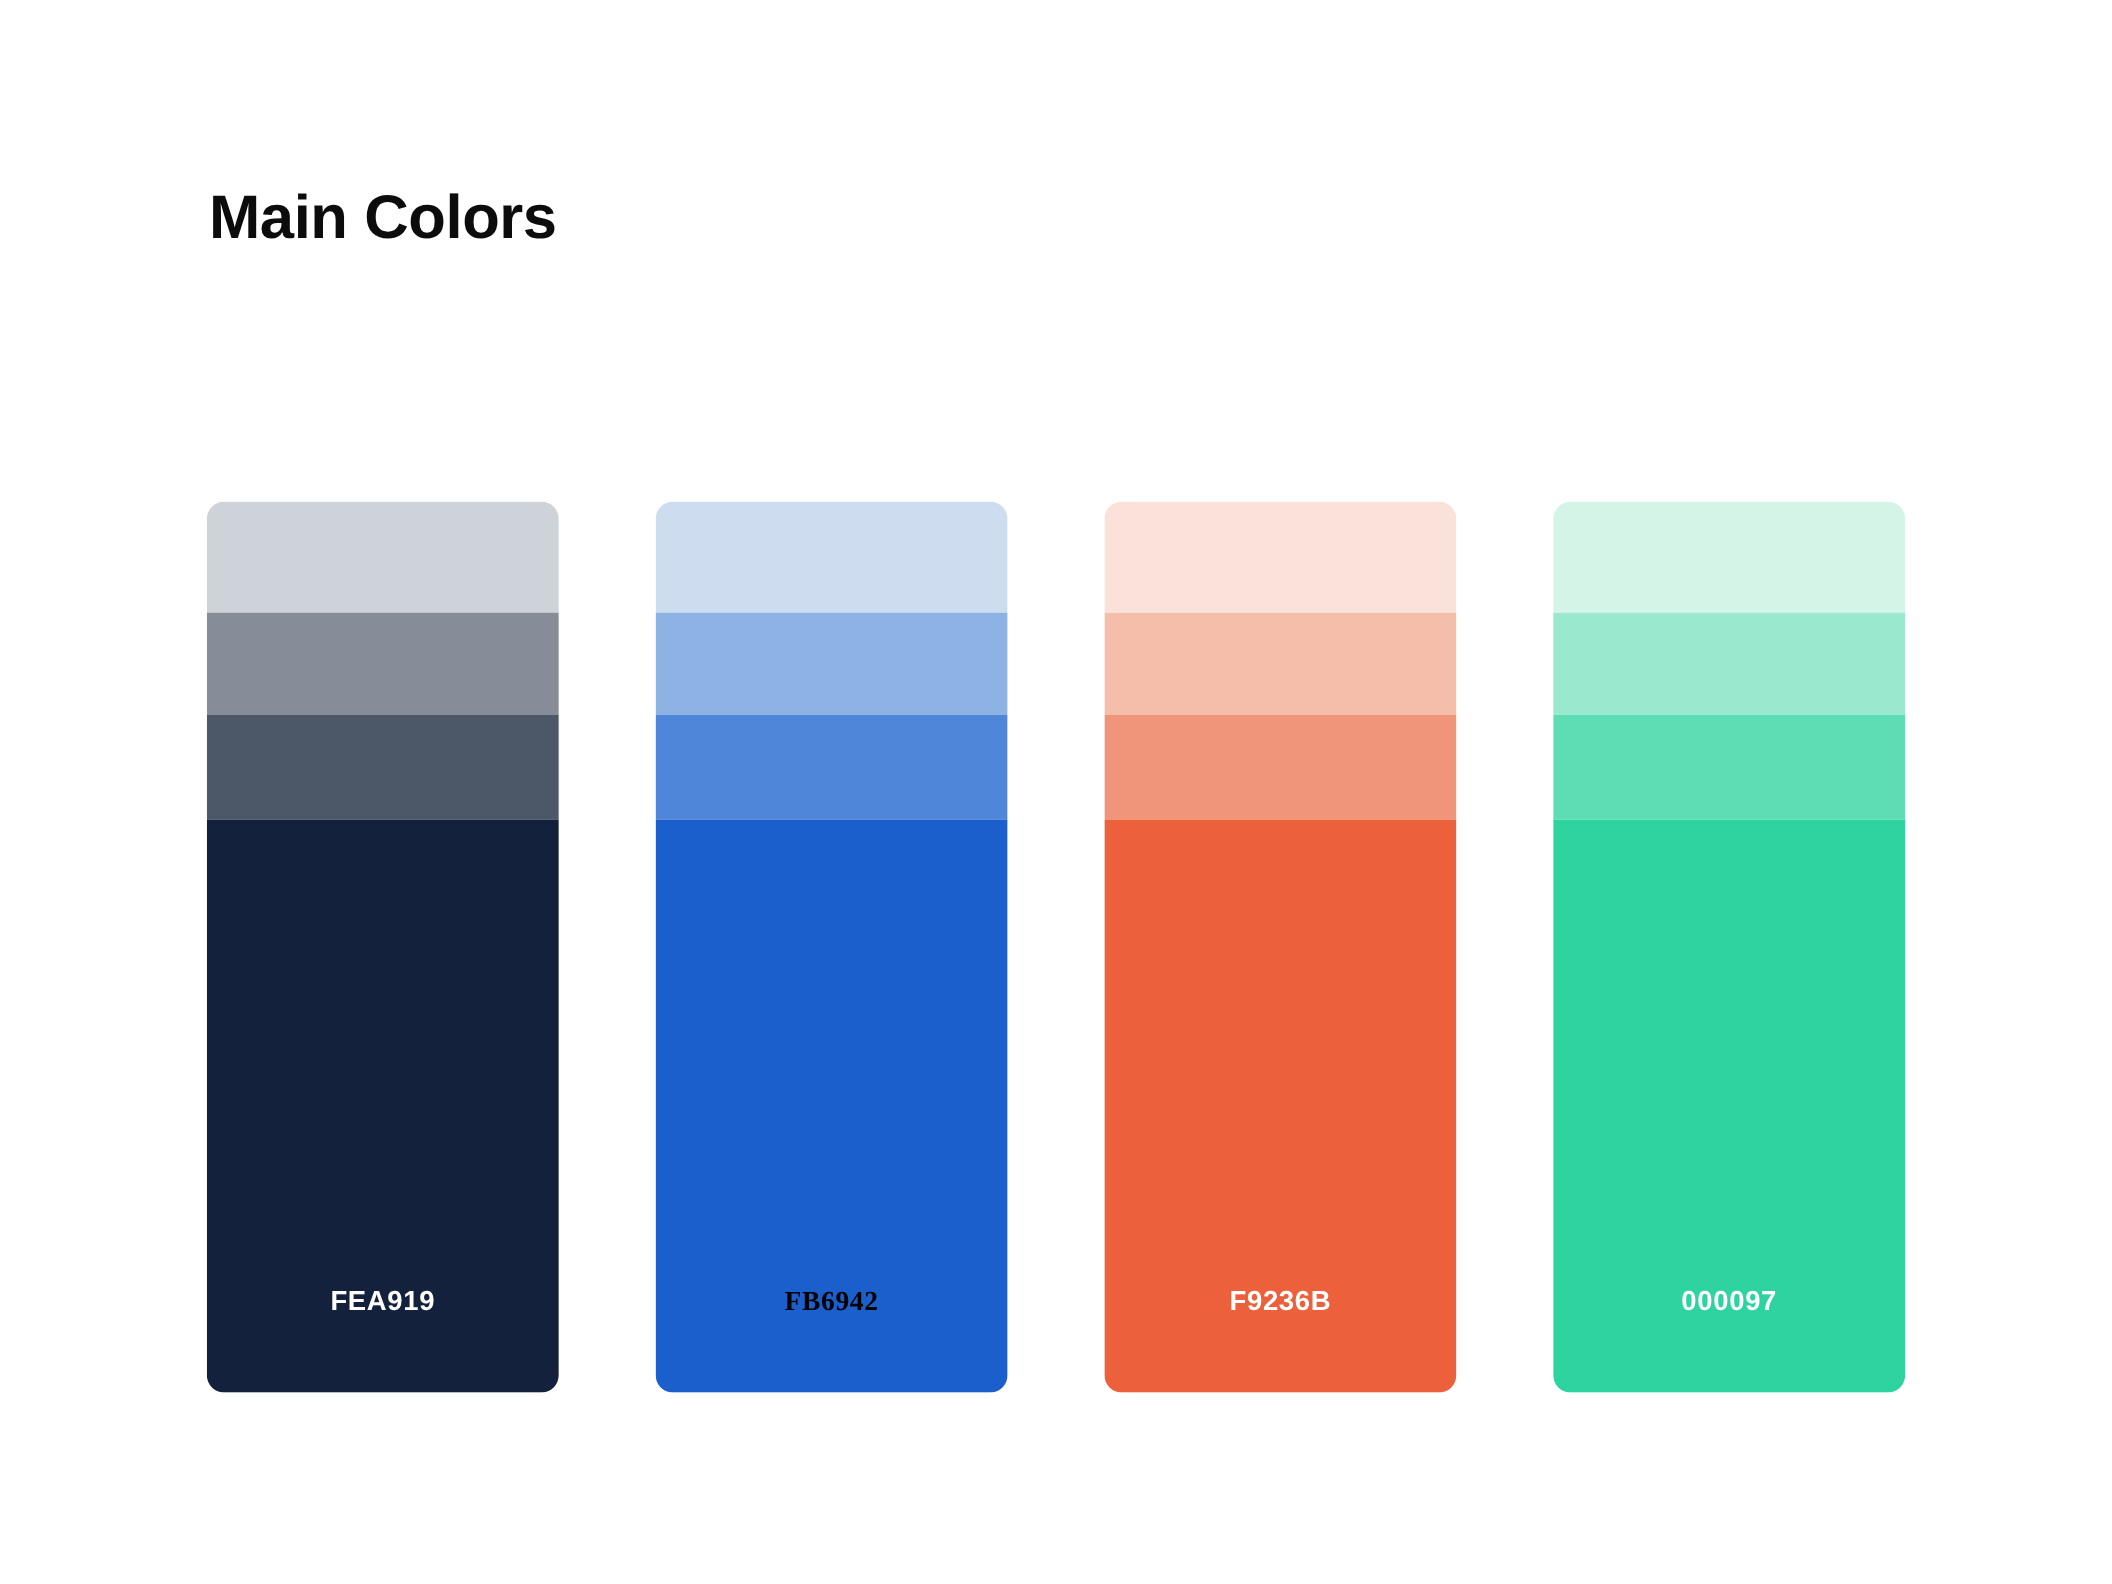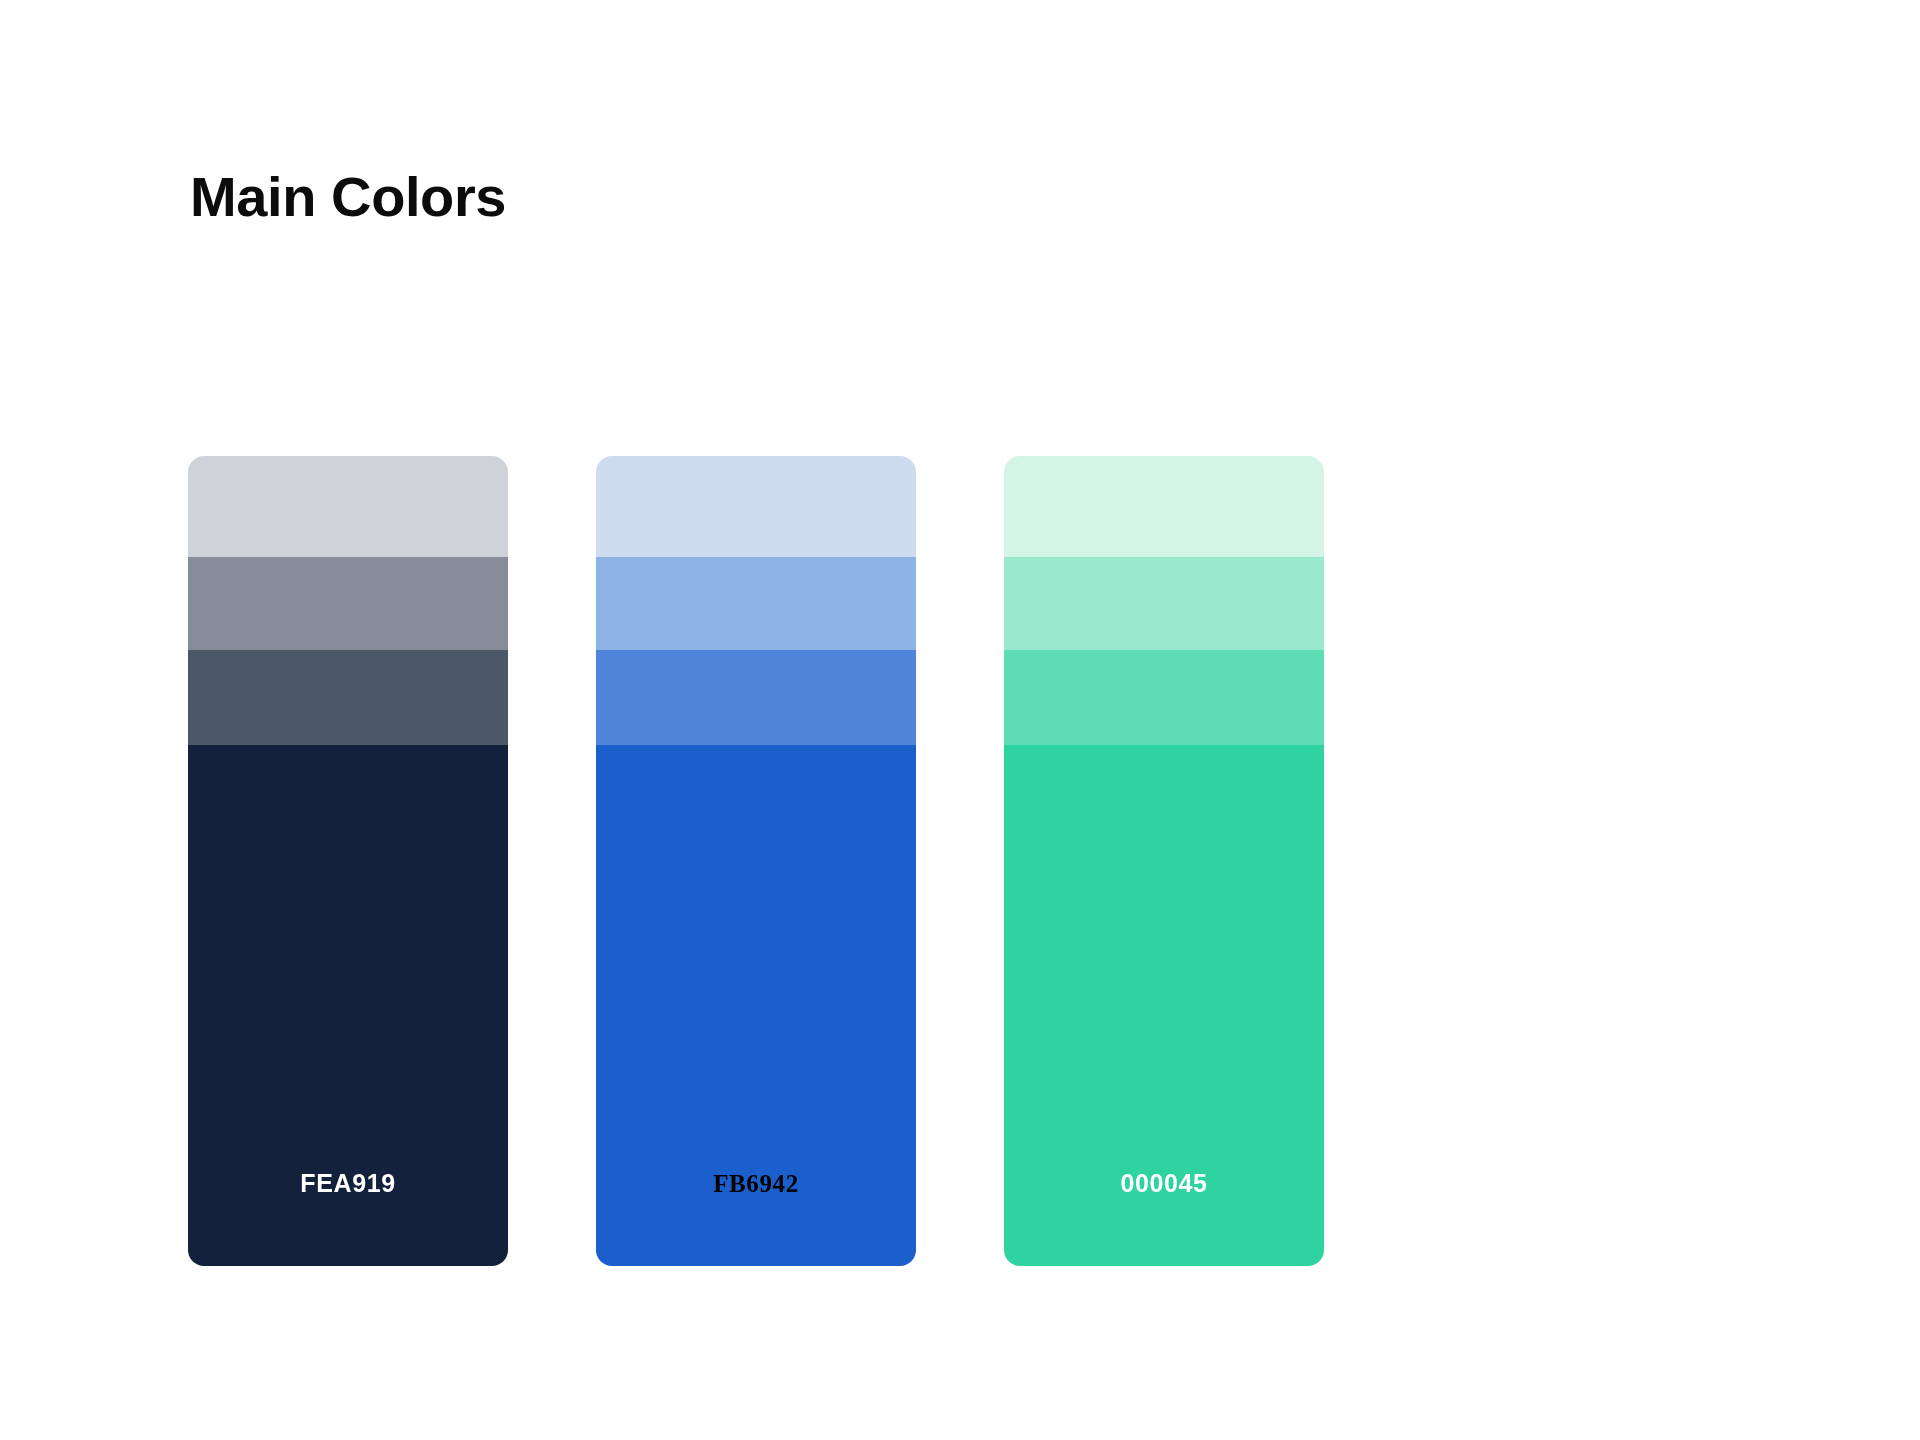--- a/index.html
+++ b/index.html
@@ -94,24 +94,32 @@
 
     <div class="swatch-card">
       <div class="shade-band s1" style="background: rgb(206, 220, 240);"></div>
       <div class="shade-band s2" style="background: rgb(141, 179, 229);"></div>
       <div class="shade-band s3" style="background: rgb(79, 134, 218);"></div>
       <div class="shade-band s4" style="background: rgb(26, 95, 204);">
         <div class="hex-label" style="color: #000000; font-family: Liberation Serif, serif;">FB6942</div>
       </div>
     </div>
 
+    <div class="swatch-card">
+      <div class="shade-band s1" style="background: rgb(250, 226, 219);"></div>
+      <div class="shade-band s2" style="background: rgb(245, 190, 171);"></div>
+      <div class="shade-band s3" style="background: rgb(240, 149, 121);"></div>
+      <div class="shade-band s4" style="background: rgb(236, 97, 59);">
+        <div class="hex-label" style="color: rgb(255, 255, 255);">F9236B</div>
+      </div>
+    </div>
 
     <div class="swatch-card">
       <div class="shade-band s1" style="background: rgb(212, 244, 232);"></div>
       <div class="shade-band s2" style="background: rgb(154, 232, 206);"></div>
       <div class="shade-band s3" style="background: rgb(94, 221, 181);"></div>
       <div class="shade-band s4" style="background: rgb(46, 211, 160);">
-        <div class="hex-label" style="color: rgb(255, 255, 255);">000045</div>
+        <div class="hex-label" style="color: rgb(255, 255, 255);">000097</div>
       </div>
     </div>
 
   </div>
 </div>
 
 </body></html>

